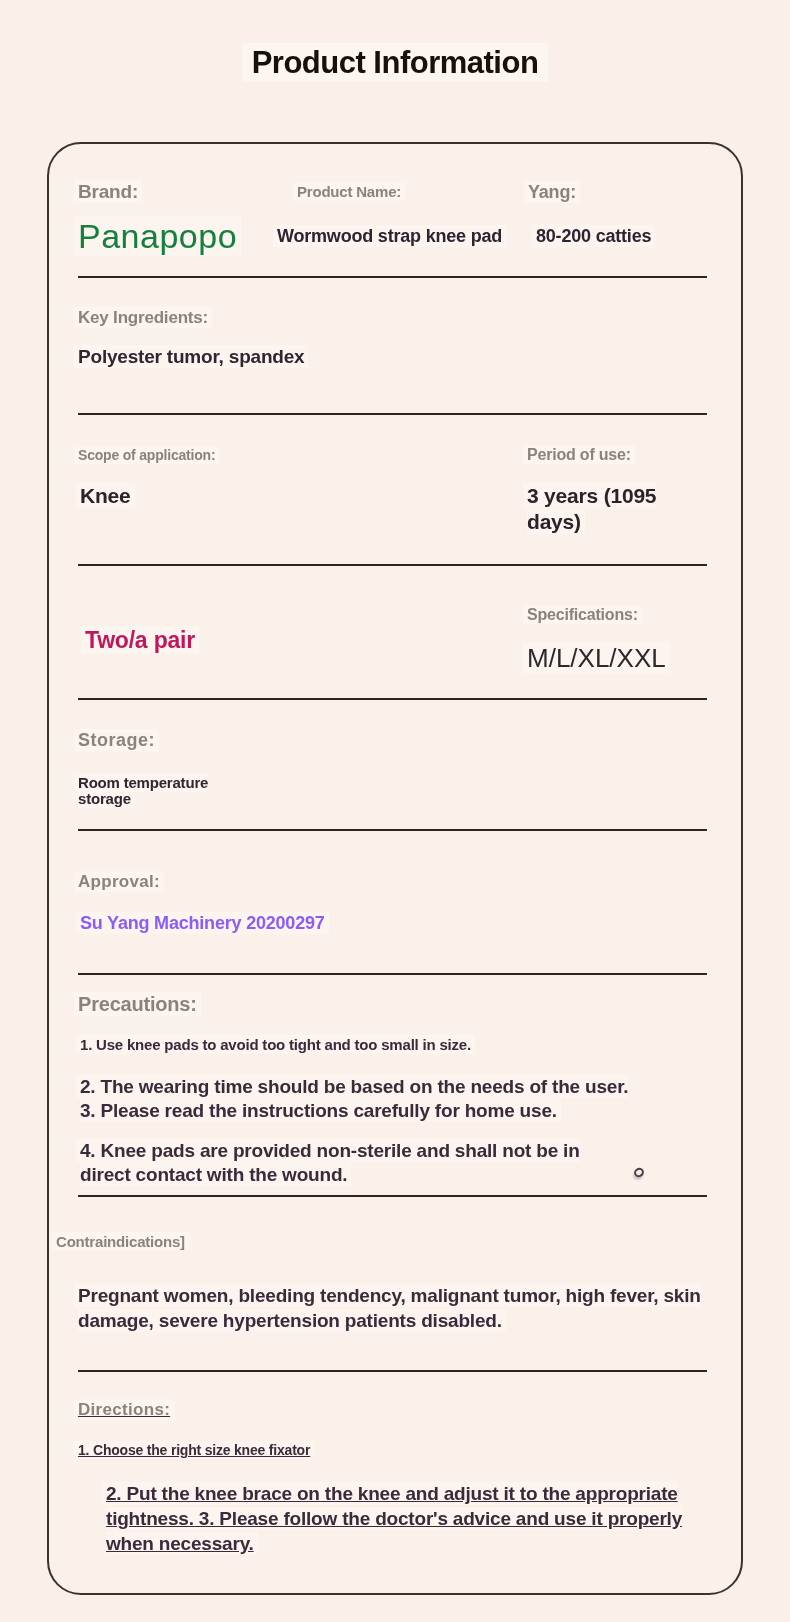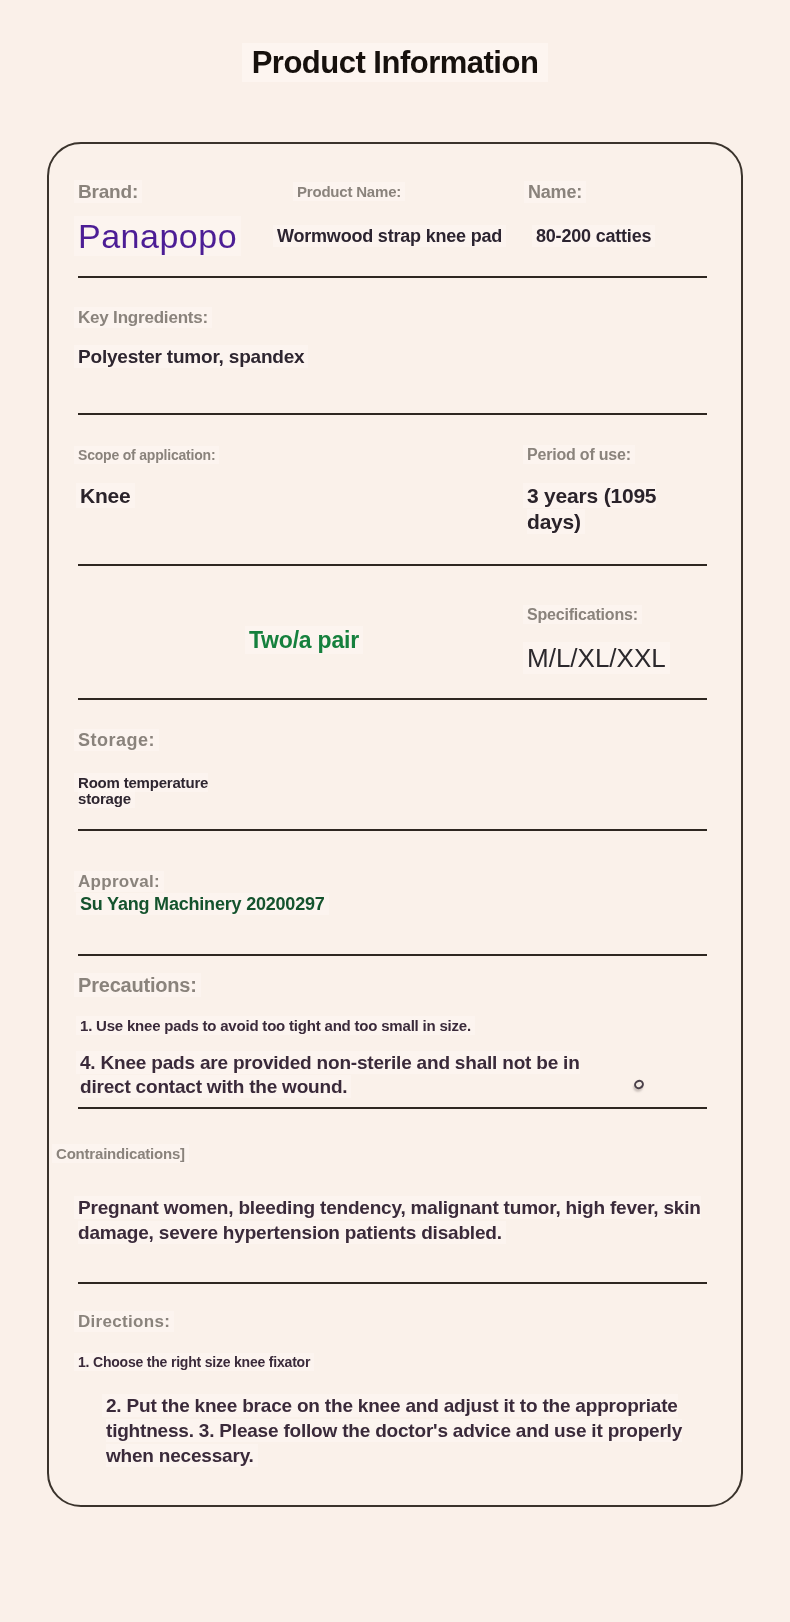--- a/index.html
+++ b/index.html
@@ -29,21 +29,21 @@
   }
   .card {
     width: 696px;
     margin: 59px auto 0;
     border: 2px solid #3a332c;
     border-radius: 34px;
     padding: 0 34px 37px 29px;
     background: #faf1ea;
   }
   .sec { border-bottom: 2px solid #2e2721; }
-  .sec.last { border-bottom: none; }
+  .sec.last { border-bottom: none; text-decoration: underline; }
 
   .lbl {
     font-weight: bold;
     color: #8a837c;
     letter-spacing: -0.2px;
   }
   .lbl span, .val span {
     background: rgba(253, 247, 242, 0.6);
     padding: 1px 4px;
     margin-left: -4px;
@@ -61,21 +61,21 @@
     padding: 37px 0 20px;
   }
   .sec-header .lbl { font-size: 19px; line-height: 22px; }
   .lbl-product-name { font-size: 15px !important; margin-left: 20px; }
   .lbl-size { font-size: 18px !important; }
   .val-brand {
     font-size: 34px;
     line-height: 40px;
     font-weight: 300;
     letter-spacing: 0.5px;
-    color: #4c1d95;
+    color: #15803d;
     margin-top: 13px;
   }
   .val-product-name, .val-size {
     font-size: 18px;
     line-height: 24px;
     margin-top: 21px;
     color: #2c2430;
   }
   .val-size { margin-left: 8px; }
 
@@ -96,40 +96,39 @@
   .val-scope { padding-left: 2px; }
 
   .sec-spec { padding: 40px 0 25px; }
   .lbl-spec { font-size: 13px; line-height: 18px; }
   .lbl-specs { font-size: 16px; line-height: 18px; }
   .sec-spec .val { margin-top: 19px; }
   .val-spec {
     font-size: 23px;
     line-height: 30px;
     padding-left: 7px;
-    color: #15803d;
-    text-align: center;
+    color: #be185d;
   }
   .val-specs {
     font-size: 26px;
     line-height: 30px;
     font-weight: normal;
     letter-spacing: 0;
     color: #2c292d;
   }
 
   
   .sec-storage { padding: 29px 0 22px; }
   .sec-storage .lbl { font-size: 18px; line-height: 22px; letter-spacing: 0.5px; }
   .sec-storage .val { font-size: 15px; line-height: 16px; margin-top: 24px; max-width: 170px; color: #2e2630; }
 
   
   .sec-approval { padding: 41px 0 38px; }
   .sec-approval .lbl { font-size: 17px; line-height: 20px; letter-spacing: 0.3px; }
-  .sec-approval .val { font-size: 18px; line-height: 24px; margin-left: 2px; color: #14532d; }
+  .sec-approval .val { font-size: 18px; line-height: 24px; margin-top: 19px; margin-left: 2px; color: #8b5cf6; }
 
   
   .sec-precautions { padding: 19px 0 8px; position: relative; }
   .sec-precautions .lbl { font-size: 20px; line-height: 20px; }
   .p-item1 { font-size: 15px; line-height: 18px; margin: 22px 0 0 2px; }
   .p-item2 { font-size: 19px; line-height: 24px; margin: 21px 0 0 2px; max-width: 555px; }
   .p-item3 { font-size: 19px; line-height: 24px; margin: 16px 0 0 2px; max-width: 555px; }
   .sec-precautions .val { color: #3a2a3a; }
   .ring-mark {
     position: absolute;
@@ -166,21 +165,21 @@
   <div class="sec sec-header">
     <div class="col">
       <div class="lbl"><span>Brand:</span></div>
       <div class="val val-brand"><span>Panapopo</span></div>
     </div>
     <div class="col">
       <div class="lbl lbl-product-name"><span>Product Name:</span></div>
       <div class="val val-product-name"><span>Wormwood strap knee pad</span></div>
     </div>
     <div class="col">
-      <div class="lbl lbl-size"><span>Name:</span></div>
+      <div class="lbl lbl-size"><span>Yang:</span></div>
       <div class="val val-size"><span>80-200 catties</span></div>
     </div>
   </div>
 
   <div class="sec sec-ingredients">
     <div class="lbl"><span>Key Ingredients:</span></div>
     <div class="val"><span>Polyester tumor, spandex</span></div>
   </div>
 
   <div class="sec sec-scope two-col">
@@ -210,20 +209,21 @@
   </div>
 
   <div class="sec sec-approval">
     <div class="lbl"><span>Approval:</span></div>
     <div class="val"><span>Su Yang Machinery 20200297</span></div>
   </div>
 
   <div class="sec sec-precautions">
     <div class="lbl"><span>Precautions:</span></div>
     <div class="val p-item1"><span>1. Use knee pads to avoid too tight and too small in size.</span></div>
+    <div class="val p-item2"><span>2. The wearing time should be based on the needs of the user. 3. Please read the instructions carefully for home use.</span></div>
     <div class="val p-item3"><span>4. Knee pads are provided non-sterile and shall not be in direct contact with the wound.</span></div>
     <div class="ring-mark"></div>
   </div>
 
   <div class="sec sec-contra">
     <div class="lbl"><span>Contraindications]</span></div>
     <div class="val"><span>Pregnant women, bleeding tendency, malignant tumor, high fever, skin damage, severe hypertension patients disabled.</span></div>
   </div>
 
   <div class="sec sec-directions last">

